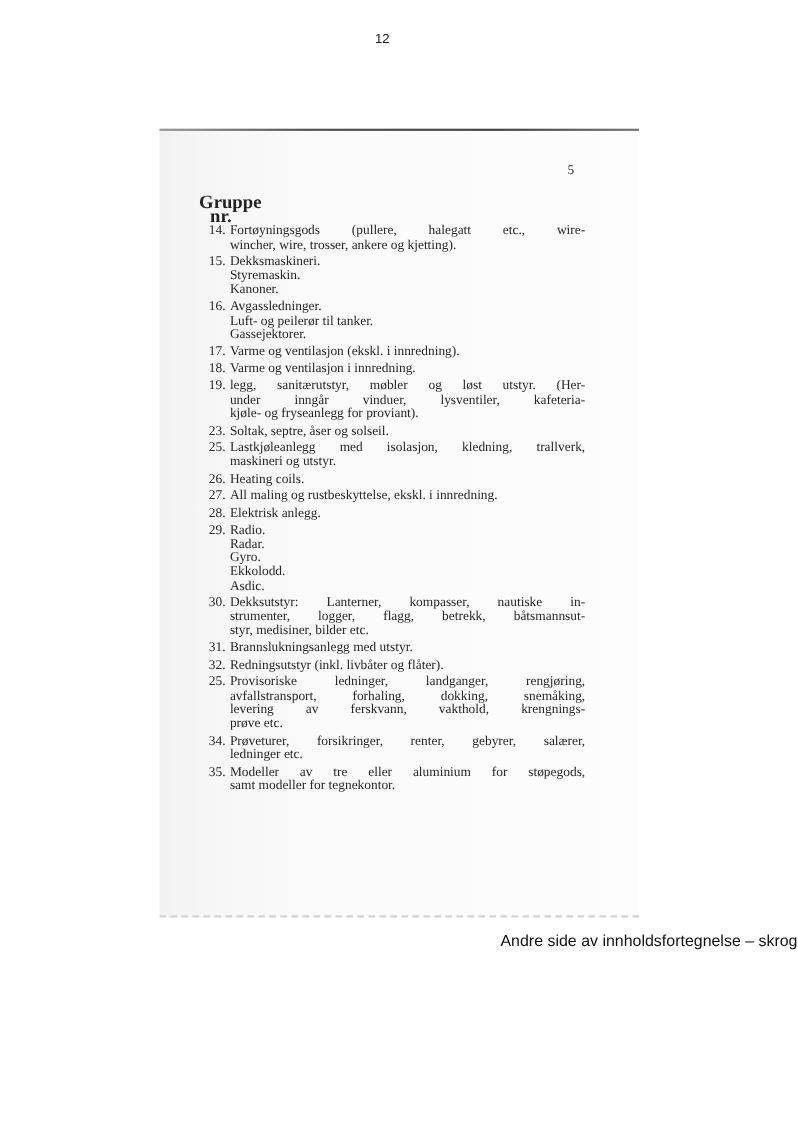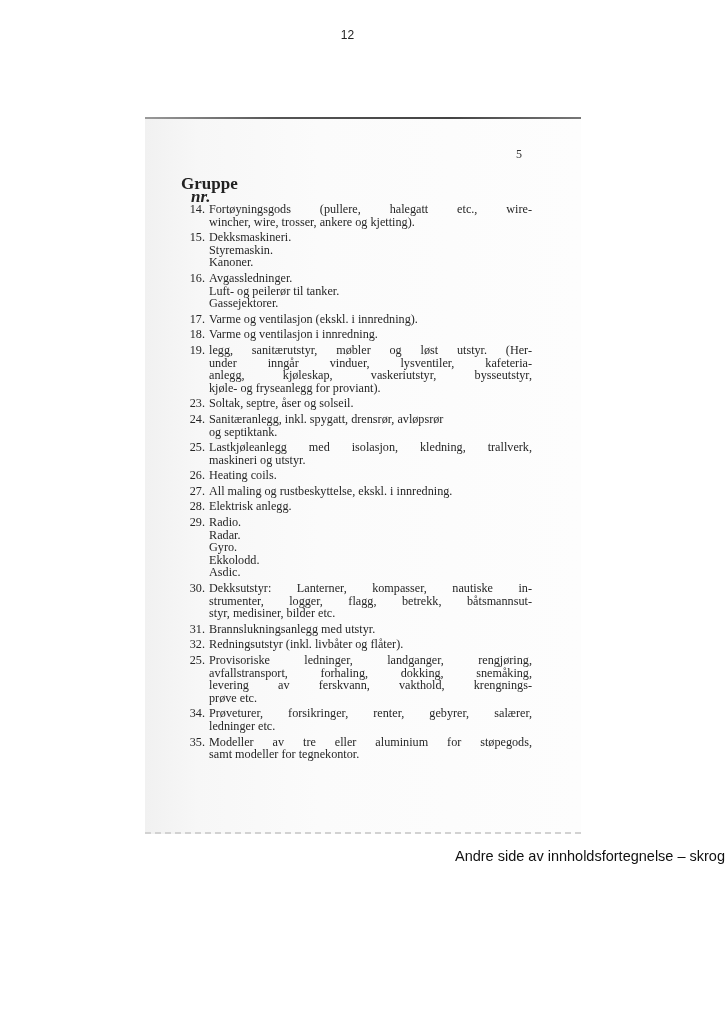--- a/index.html
+++ b/index.html
@@ -22,21 +22,21 @@
   .scan-bottom-rule {
     position: absolute; left: 0; bottom: 0; width: 100%; height: 0;
     border-top: 2px dashed #d2d2d2;
   }
   .scan-page-number {
     position: absolute; top: 30px; left: 371px; font-size: 12px; color: #333;
   }
   .heading {
     position: absolute; left: 36px; top: 60px; font-weight: bold; font-size: 17px; color: #222; line-height: 13px;
   }
-  .heading .nr { display: block; padding-left: 10px; font-style: italic; }
+  .heading .nr { display: block; padding-left: 10px; }
   .list {
     position: absolute; left: 37px; top: 86px; width: 350px;
     font-size: 12.2px; line-height: 12.6px; color: #262626;
   }
   .item { display: flex; margin-bottom: 3px; }
   .item .num { width: 23px; flex: none; text-align: right; padding-right: 4px; }
   .item .lines { flex: 1; }
   .item .line { display: block; text-align: justify; text-align-last: justify; white-space: nowrap; }
   .item .line.last { text-align-last: left; }
   .caption {
@@ -90,35 +90,27 @@
         <span class="num">18.</span>
         <span class="lines">
           <span class="line last">Varme og ventilasjon i innredning.</span>
         </span>
       </div>
       <div class="item">
         <span class="num">19.</span>
         <span class="lines">
           <span class="line">legg, sanitærutstyr, møbler og løst utstyr. (Her-</span>
           <span class="line">under inngår vinduer, lysventiler, kafeteria-</span>
-          <span class="line">anlegg, kjøleskap, vaskeriutstyr, bysseutstyr,</span>
           <span class="line last">kjøle- og fryseanlegg for proviant).</span>
         </span>
       </div>
       <div class="item">
         <span class="num">23.</span>
         <span class="lines">
           <span class="line last">Soltak, septre, åser og solseil.</span>
-        </span>
-      </div>
-      <div class="item">
-        <span class="num">24.</span>
-        <span class="lines">
-          <span class="line last">Sanitæranlegg, inkl. spygatt, drensrør, avløpsrør</span>
-          <span class="line last">og septiktank.</span>
         </span>
       </div>
       <div class="item">
         <span class="num">25.</span>
         <span class="lines">
           <span class="line">Lastkjøleanlegg med isolasjon, kledning, trallverk,</span>
           <span class="line last">maskineri og utstyr.</span>
         </span>
       </div>
       <div class="item">

